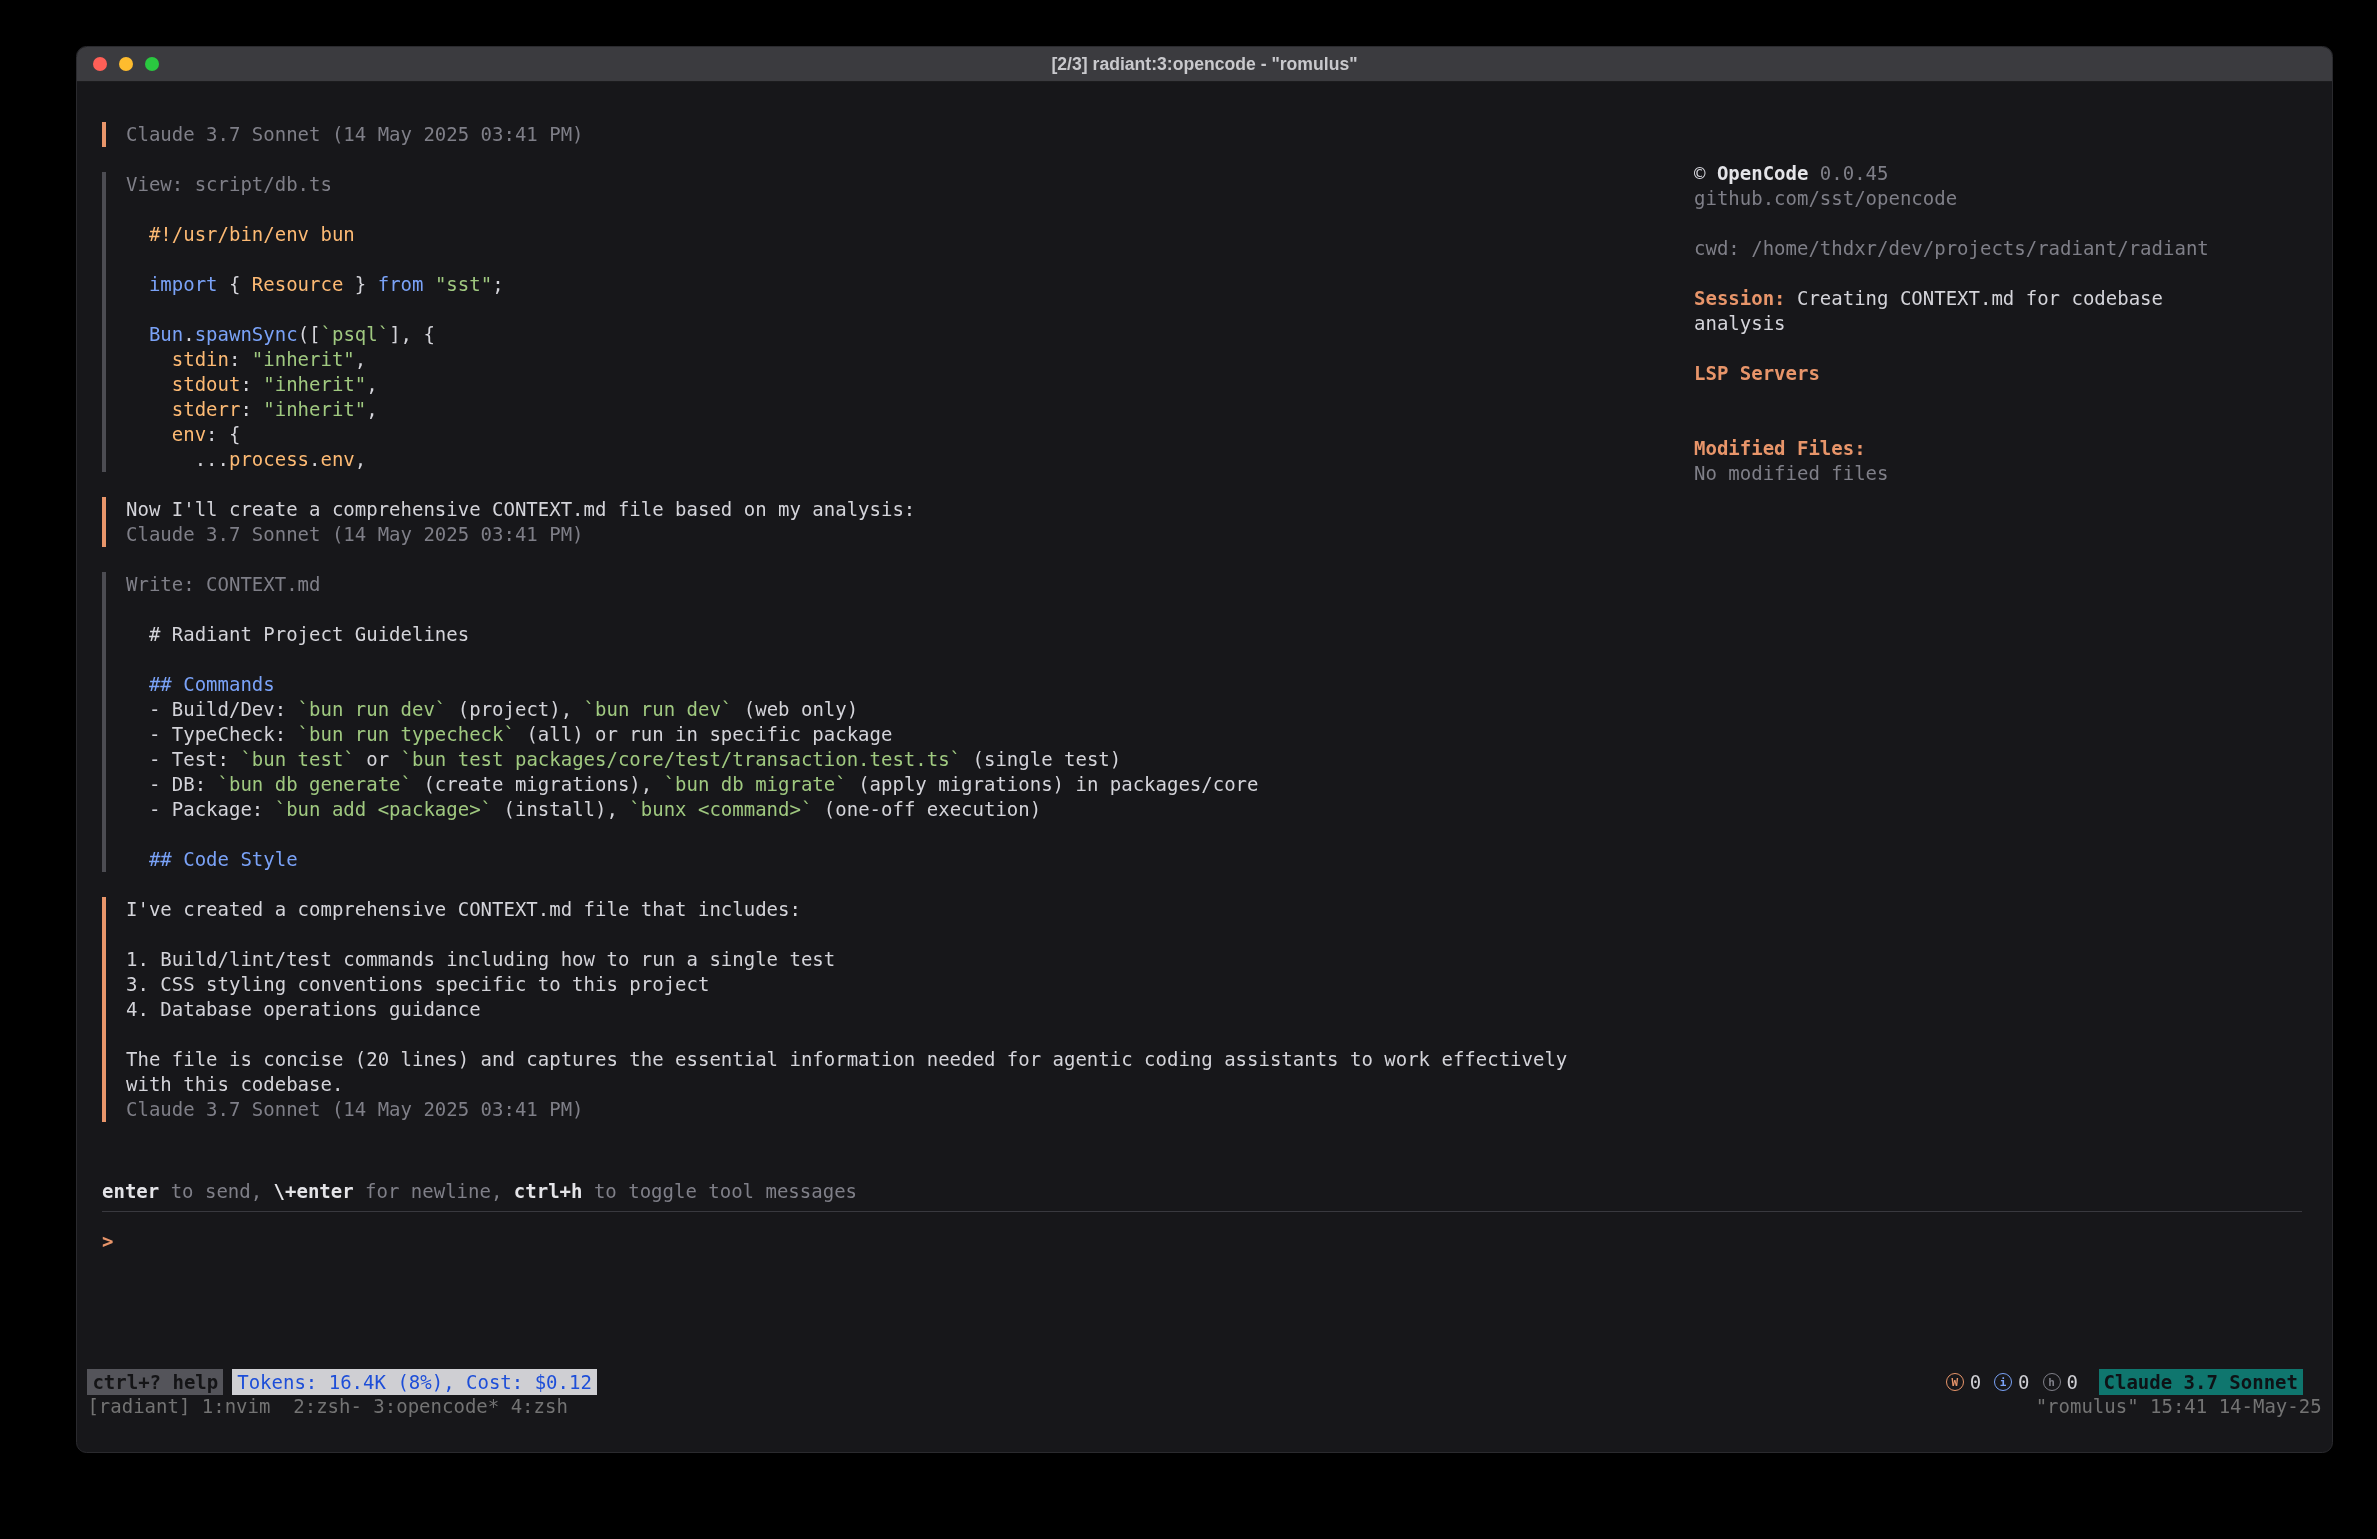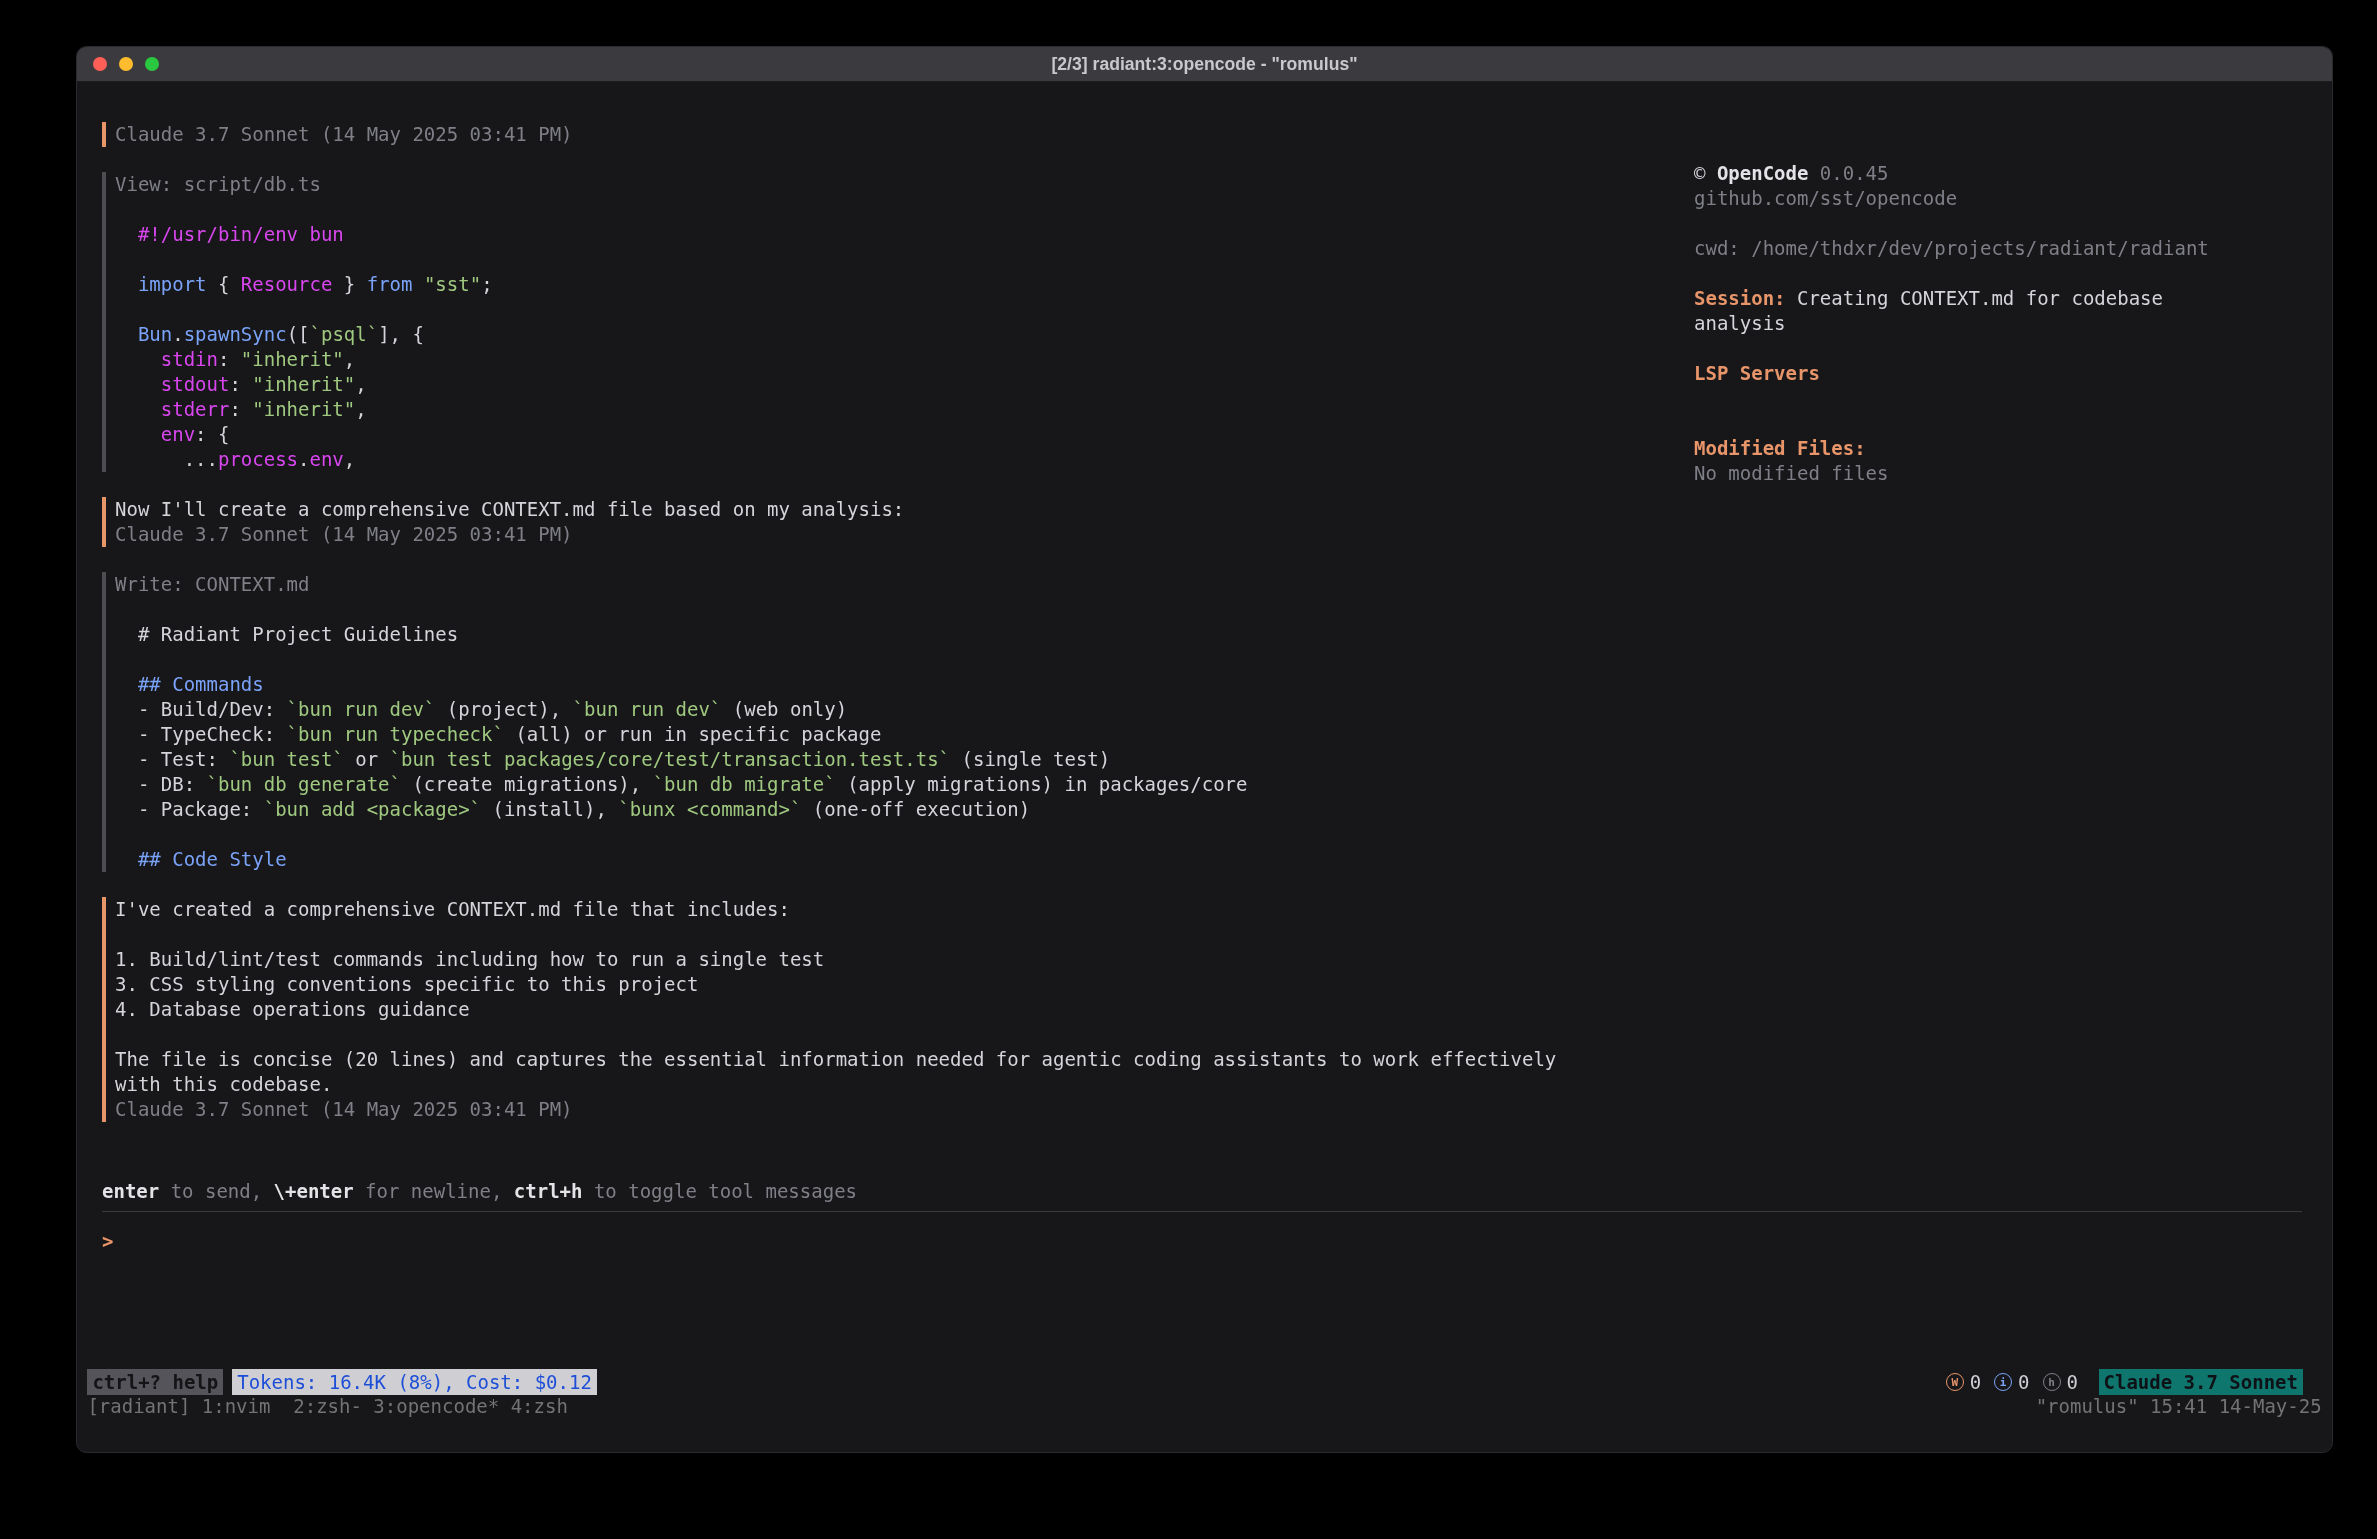--- a/index.html
+++ b/index.html
@@ -17,26 +17,26 @@
   .light.red{ background:#ff5f57; } .light.yellow{ background:#febc2e; } .light.green{ background:#2ac840; }
   .title { font-family:"Liberation Sans",sans-serif; font-size:17.6px; font-weight:700; color:#c9c9cd; }
 
   .tbody { position:absolute; top:35px; left:0; right:0; bottom:0; padding:40px 30px 0 25px; }
 
   .tline { white-space:pre; min-height:25px; }
   .wrapline { white-space:normal; word-break:break-word; }
   .gap { height:25px; }
 
   .c-w{ color:#d4d4da; } .c-gray{ color:#7f7f88; } .c-blue{ color:#7aa2f7; }
-  .c-green{ color:#a0c980; } .c-red{ color:#d946ef; }
+  .c-green{ color:#a0c980; } .c-red{ color:#fdba74; }
   .c-orange{ color:#e8956a; font-weight:700; }
   .c-bold{ color:#e4e4e8; font-weight:700;text-align:right; }
 
   .chat { width:1592px; }
-  .block { border-left:4.6px solid #4c4c52; padding-left:9px; margin-bottom:25px; }
+  .block { border-left:4.6px solid #4c4c52; padding-left:20px; margin-bottom:25px; }
   .block.orange { border-color:#e8956a; }
 
   .hint { margin-top:57px; white-space:pre; }
   .hr { margin-top:6.5px; height:1.3px; background:#39393f; }
   .promptline { margin-top:17.6px; font-weight:700; }
 
   .sidebar { position:absolute; left:1617px; top:79px; width:522px; }
 
   .statusbar { position:absolute; left:10.4px; right:29px; bottom:57px; height:26px;
                display:flex; align-items:center; gap:9px; }

